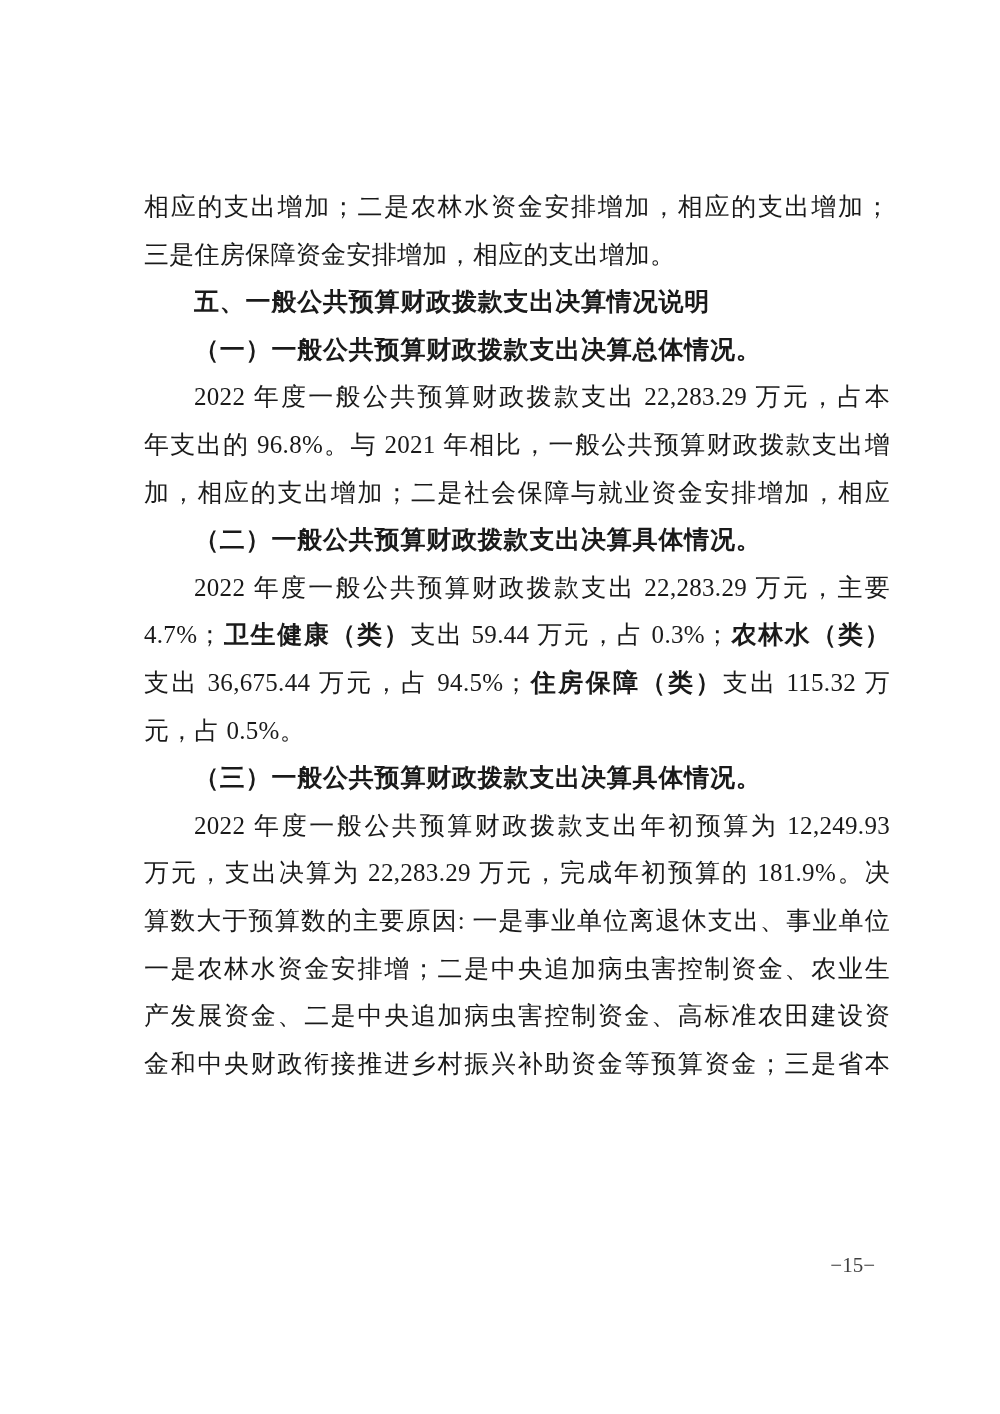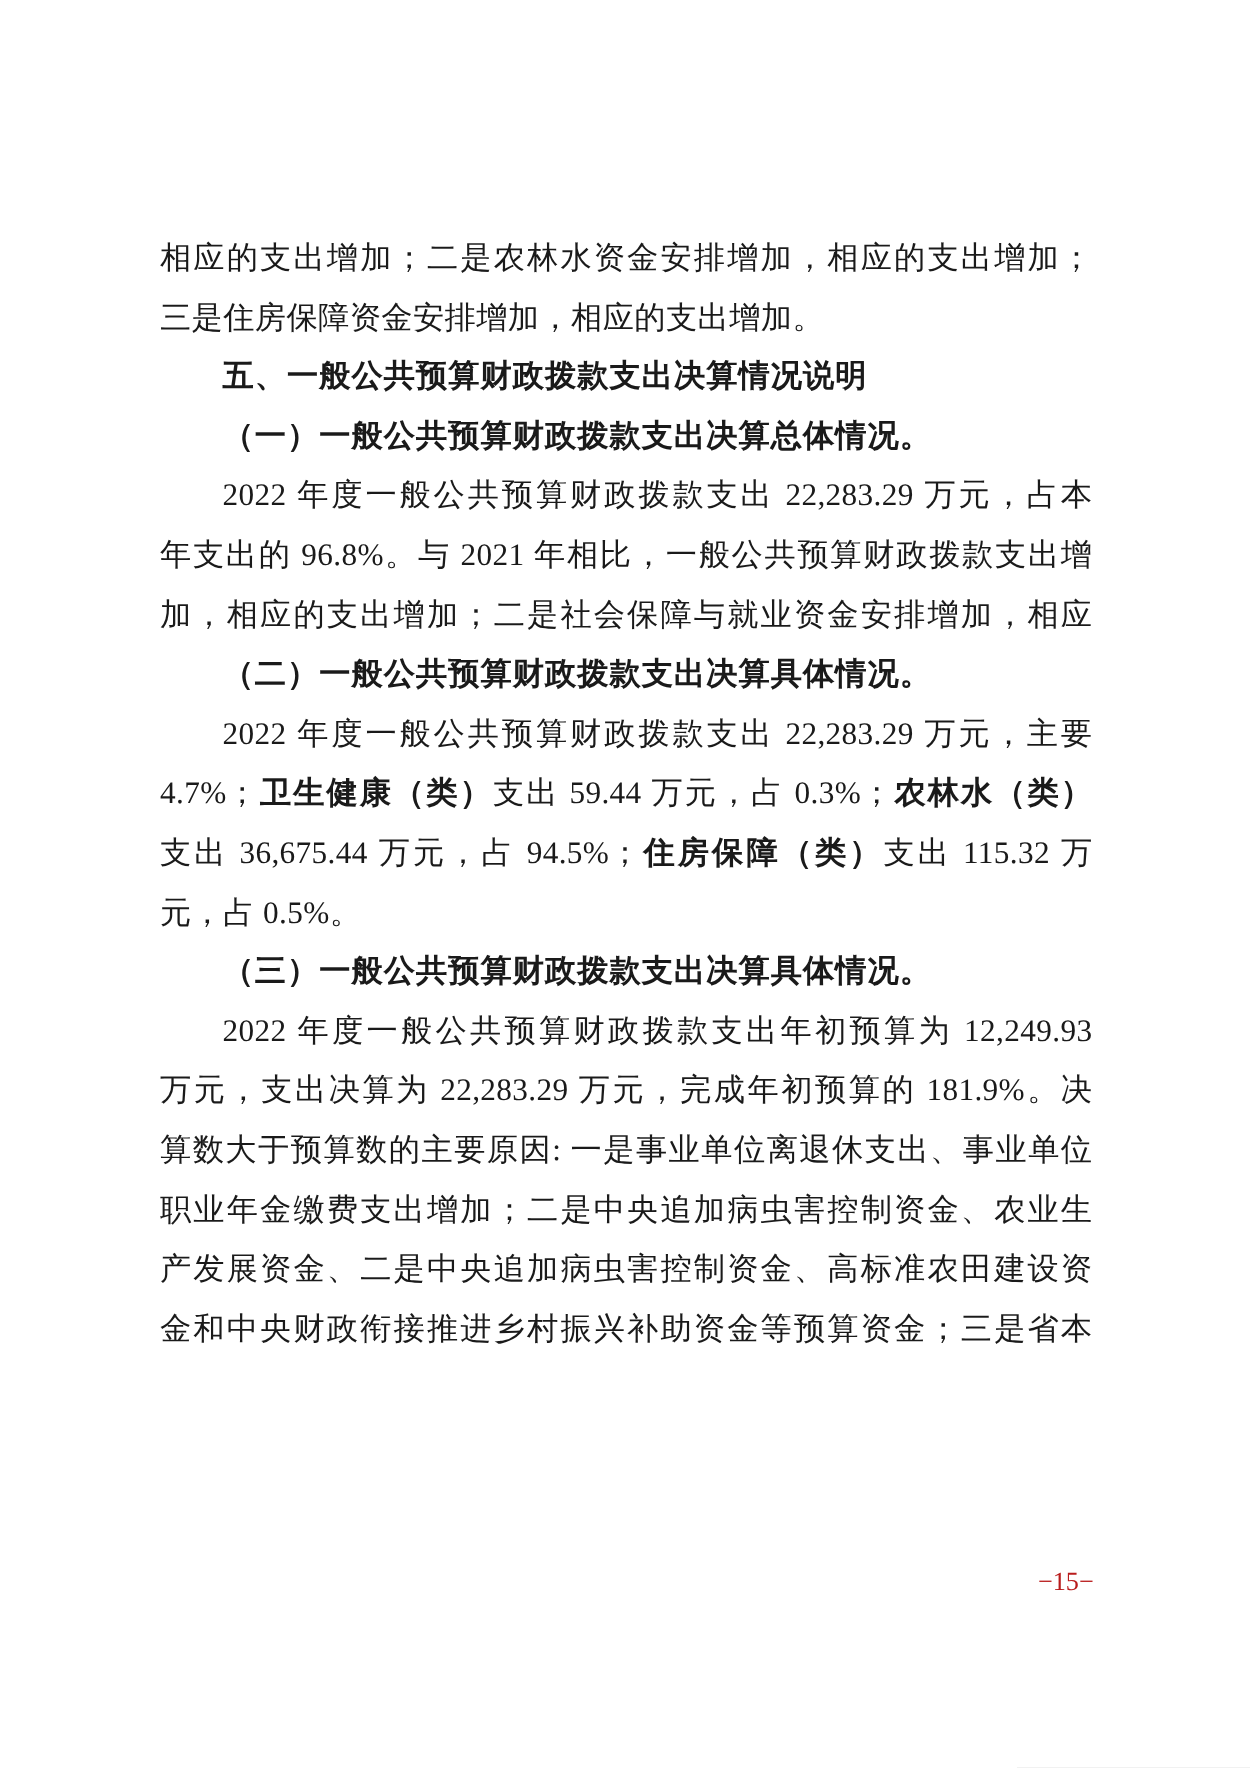--- a/index.html
+++ b/index.html
@@ -12,21 +12,21 @@
     width: 1000px;
     height: 1414px;
     margin: 0 auto;
     background: #ffffff;
     overflow: hidden;
     font-family: "Liberation Serif", "DejaVu Serif", serif;
     color: #1a1a1a;
   }
   .content {
     position: absolute;
-    left: 128px;
+    left: 144px;
     top: 183px;
     width: 746px;
   }
   .line {
     font-size: 25px;
     line-height: 47.6px;
     text-align: justify;
     text-align-last: justify;
     letter-spacing: 0.3px;
     white-space: normal;
@@ -47,21 +47,21 @@
     text-align: right;
   }
   .page-number {
     position: absolute;
     top: 1245px;
     left: 135px;
     width: 740px;
     text-align: right;
     font-size: 21px;
     line-height: 40px;
-    color: #b91c1c;
+    color: #404040;
   }
 </style>
 </head>
 <body>
 
 <div class="page">
   <div class="content">
       <div class="line"><span>相应的支出增加；二是农林水资金安排增加，相应的支出增加；</span></div>
       <div class="line no-just"><span>三是住房保障资金安排增加，相应的支出增加。</span></div>
       <div class="line heading indent no-just"><b>五、一般公共预算财政拨款支出决算情况说明</b></div>
@@ -71,18 +71,18 @@
       <div class="line"><span>加，相应的支出增加；二是社会保障与就业资金安排增加，相应</span></div>
       <div class="line heading indent no-just"><b>（二）一般公共预算财政拨款支出决算具体情况。</b></div>
       <div class="line indent"><span>2022 年度一般公共预算财政拨款支出 22,283.29 万元，主要</span></div>
       <div class="line"><span>4.7%；</span><b>卫生健康（类）</b><span>支出 59.44 万元，占 0.3%；</span><b>农林水（类）</b></div>
       <div class="line"><span>支出 36,675.44 万元，占 94.5%；</span><b>住房保障（类）</b><span>支出 115.32 万</span></div>
       <div class="line no-just"><span>元，占 0.5%。</span></div>
       <div class="line heading indent no-just"><b>（三）一般公共预算财政拨款支出决算具体情况。</b></div>
       <div class="line indent"><span>2022 年度一般公共预算财政拨款支出年初预算为 12,249.93</span></div>
       <div class="line"><span>万元，支出决算为 22,283.29 万元，完成年初预算的 181.9%。决</span></div>
       <div class="line"><span>算数大于预算数的主要原因: 一是事业单位离退休支出、事业单位</span></div>
-      <div class="line"><span>职业年金缴费支出增加；二是中央追加病虫害控制资金、农业生</span></div>
+      <div class="line"><span>一是农林水资金安排增；二是中央追加病虫害控制资金、农业生</span></div>
       <div class="line"><span>产发展资金、二是中央追加病虫害控制资金、高标准农田建设资</span></div>
       <div class="line"><span>金和中央财政衔接推进乡村振兴补助资金等预算资金；三是省本</span></div>
     </div>
   <div class="page-number">−15−</div>
 </div>
 
 </body></html>

